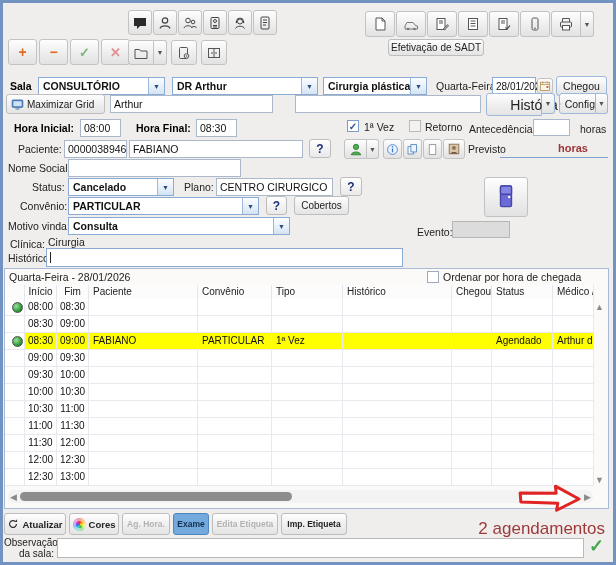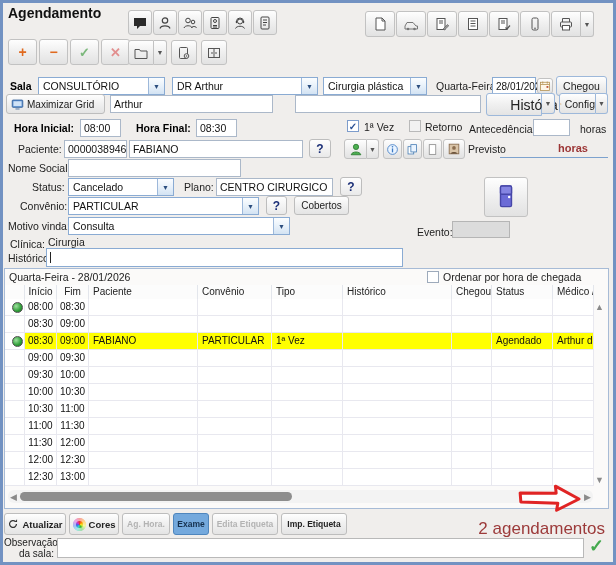--- a/index.html
+++ b/index.html
@@ -16,21 +16,21 @@
   .ibtn{box-sizing:border-box;display:flex;align-items:center;justify-content:center;
         background:linear-gradient(#fefefe,#efefef 50%,#e2e2e2);border:1px solid #c2c2c2;border-radius:3px;}
   .ddbtn{box-sizing:border-box;display:flex;align-items:center;justify-content:center;
         background:linear-gradient(#fefefe,#efefef 50%,#e2e2e2);border:1px solid #c2c2c2;border-radius:0 3px 3px 0;border-left:none;
         font-size:7px;color:#555;}
   
   .inp{box-sizing:border-box;background:#fff;border:1px solid #abb8c9;font-size:10.5px;padding:0 3px;
        display:flex;align-items:center;color:#111;}
   .inp-blue{border-color:#8aabd3;}
   .dd{box-sizing:border-box;background:#fff;border:1px solid #8aabd3;display:flex;align-items:stretch;font-size:10.5px;color:#111;}
-  .dd .val{flex:1;display:flex;align-items:center;padding-left:4px;overflow:hidden;white-space:nowrap;}
+  .dd .val{flex:1;display:flex;align-items:center;padding-left:4px;overflow:hidden;white-space:nowrap;font-weight:bold;}
   .dd .arr{width:15px;display:flex;align-items:center;justify-content:center;border-left:1px solid #9db8da;
            background:linear-gradient(#fbfdff,#e8f1fa 50%,#d3e3f3);color:#2b4d7e;font-size:7px;}
   .lbl{font-size:10.5px;color:#222;}
   .blbl{font-size:10.5px;color:#000;font-weight:bold;}
   .qbtn{box-sizing:border-box;display:flex;align-items:center;justify-content:center;font-weight:bold;font-size:12px;
         color:#1b2f77;background:linear-gradient(#fefefe,#e9e9e9);border:1px solid #bdbdbd;border-radius:3px;}
   .cb{box-sizing:border-box;width:12px;height:12px;background:#fff;border:1px solid #7d9ccB;border:1px solid #7d9ccb;
       display:flex;align-items:center;justify-content:center;font-size:10px;color:#2a4f93;font-weight:bold;}
   .maroon{color:#9c3535;font-weight:bold;}
   
@@ -62,21 +62,20 @@
      background:conic-gradient(#e33,#f90,#ee3,#3b3,#3cc,#36e,#c3c,#e33);box-shadow:inset 0 0 0 3px rgba(255,255,255,.55);}
   .caret{width:1px;height:11px;background:#222;}
   .redarrow{z-index:70;}
 </style>
 </head>
 <body>
 
 <div class="window">
   <div class="frame"></div>
 
-  <div class="abs title" style="left:8px;top:5px;">Agendamento</div>
 
   <div class="abs ibtn" style="left:8px;top:39px;width:29px;height:26px;">
     <span style="color:#e06a1f;font-weight:bold;font-size:14px;">+</span>
   </div>
   <div class="abs ibtn" style="left:39px;top:39px;width:29px;height:26px;">
     <span style="color:#e06a1f;font-weight:bold;font-size:14px;">−</span>
   </div>
   <div class="abs ibtn" style="left:70px;top:39px;width:29px;height:26px;">
     <span style="color:#7cb87c;font-weight:bold;font-size:13px;">✓</span>
   </div>
@@ -191,20 +190,21 @@
     <svg width="16" height="16" viewBox="0 0 16 16">
         <path d="M4.5 6V2.5h7V6" fill="none" stroke="#555"></path>
         <rect x="2.5" y="6" width="11" height="5" rx="1" fill="none" stroke="#555"></rect>
         <rect x="4.5" y="9.5" width="7" height="4.5" fill="#fff" stroke="#555"></rect>
       </svg>
   </div>
   <div class="abs ddbtn" style="left:581px;top:11px;width:13px;height:26px;">
       <span>▼</span>
     </div>
 
+  <div class="abs btn" style="left:388px;top:39px;width:96px;height:17px;font-size:10px;">Efetivação de SADT</div>
 
   <div class="abs blbl" style="left:10px;top:80px;">Sala</div>
   <div class="abs dd" style="left:38px;top:77px;width:127px;height:18px;">
     <span class="val">CONSULTÓRIO</span>
     <span class="arr">▼</span>
   </div>
   <div class="abs dd" style="left:172px;top:77px;width:146px;height:18px;">
     <span class="val">DR Arthur</span>
     <span class="arr">▼</span>
   </div>

